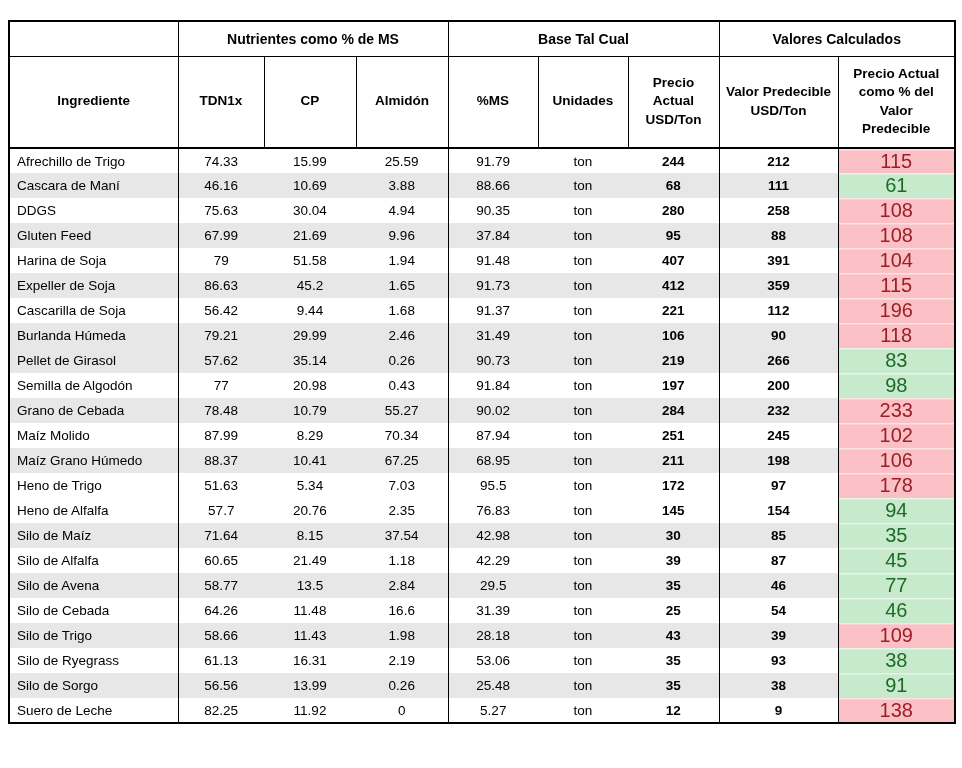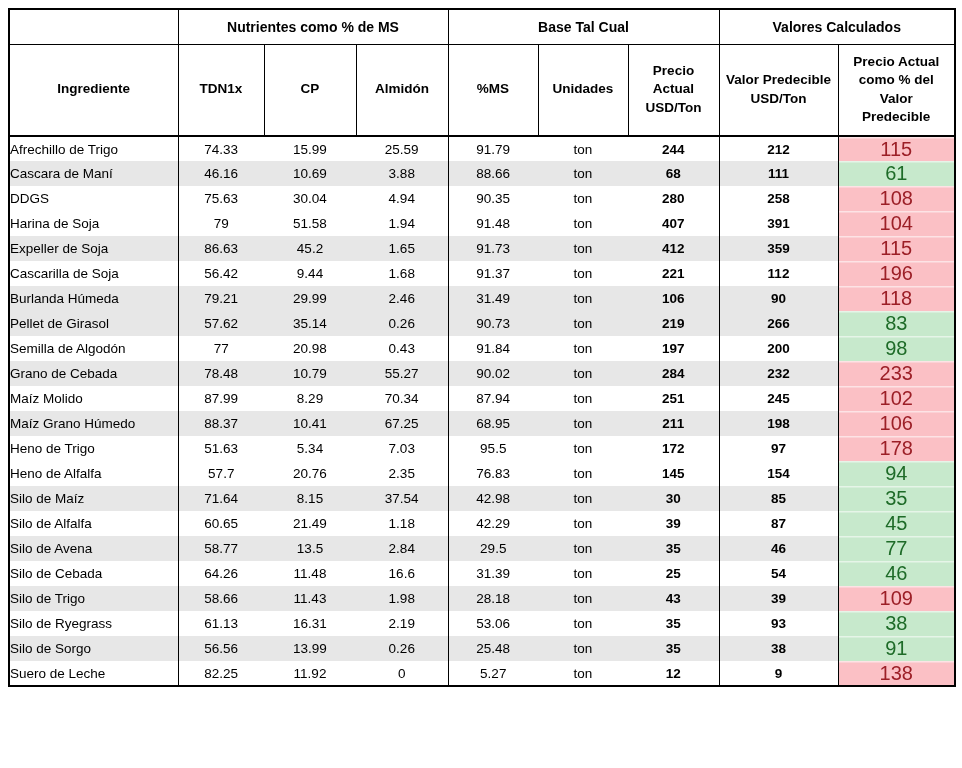--- a/index.html
+++ b/index.html
@@ -9,21 +9,21 @@
     width: 962px;
     height: 768px;
     background: #ffffff;
     font-family: "Liberation Sans", sans-serif;
     color: #000000;
     overflow: hidden;
   }
   table.grid {
     position: absolute;
     left: 8px;
-    top: 8px;
+    top: 20px;
     width: 946px;
     border-collapse: collapse;
     table-layout: fixed;
     border: 2px solid #000000;
   }
   th, td { padding: 0; }
 
   
   thead th {
     border: 1.5px solid #000000;
@@ -45,20 +45,21 @@
   
   tbody td {
     height: 25px;
     font-size: 13.5px;
     text-align: center;
     vertical-align: middle;
   }
   tbody tr.alt td { background: var(--alt-row, #E7E7E7); }
   td.ing {
     text-align: left;
+    padding-left: 7px;
     border-right: 1.5px solid #000000;
   }
   td.sec { border-right: 1.5px solid #000000; }
   td.bold { font-weight: bold; }
   td.pct {
     font-size: 20px;
     box-shadow: inset 0 1.5px 0 rgba(255,255,255,0.55);
   }
   tbody tr td.pct.bad  { background: var(--bad-fill, #FBC0C5); color: var(--bad-text, #9C1F27); }
   tbody tr td.pct.good { background: var(--good-fill, #C7E9CC); color: var(--good-text, #1E6B28); }
@@ -129,20 +130,31 @@
           <td class="ing">DDGS</td>
           <td class="num">75.63</td>
           <td class="num">30.04</td>
           <td class="num sec">4.94</td>
           <td class="num">90.35</td>
           <td class="num">ton</td>
           <td class="num bold sec">280</td>
           <td class="num bold sec">258</td>
           <td class="pct bad">108</td>
         </tr>
+        <tr class="alt">
+          <td class="ing">Gluten Feed</td>
+          <td class="num">67.99</td>
+          <td class="num">21.69</td>
+          <td class="num sec">9.96</td>
+          <td class="num">37.84</td>
+          <td class="num">ton</td>
+          <td class="num bold sec">95</td>
+          <td class="num bold sec">88</td>
+          <td class="pct bad">108</td>
+        </tr>
         <tr>
           <td class="ing">Harina de Soja</td>
           <td class="num">79</td>
           <td class="num">51.58</td>
           <td class="num sec">1.94</td>
           <td class="num">91.48</td>
           <td class="num">ton</td>
           <td class="num bold sec">407</td>
           <td class="num bold sec">391</td>
           <td class="pct bad">104</td>

